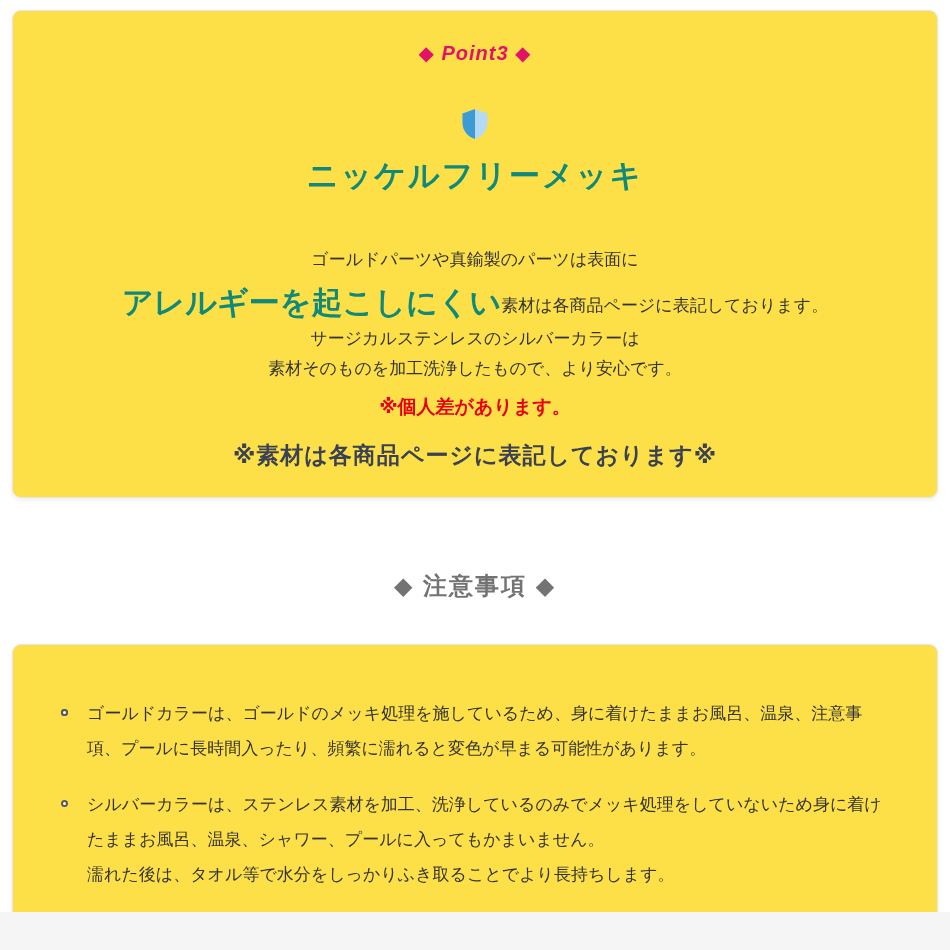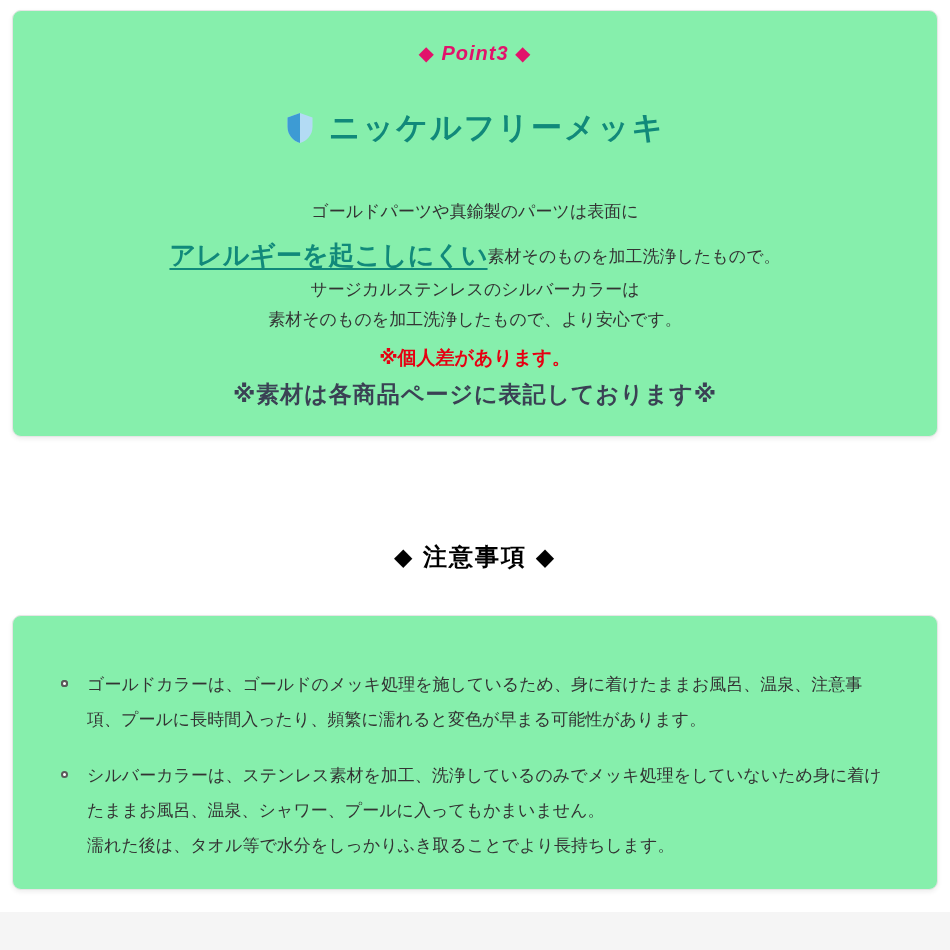--- a/index.html
+++ b/index.html
@@ -5,21 +5,21 @@
   * { margin: 0; padding: 0; box-sizing: border-box; }
   html, body {
     width: 950px;
     background: #ffffff;
     font-family: "Liberation Sans", "DejaVu Sans", sans-serif;
     color: #333333;
   }
   .page { width: 950px; height: 950px; position: relative; overflow: hidden; }
 
   .card {
-    background: #86efac;
+    background: #fde047;
     border: 1px solid #e6e6e6;
     border-radius: 9px;
     box-shadow: 0 2px 5px rgba(0,0,0,0.07);
     margin: 0 12px;
   }
 
   
   .point3-card {
     margin-top: 10px;
     padding: 30px 30px 26px;
@@ -31,62 +31,62 @@
     font-weight: bold;
     font-style: italic;
     letter-spacing: 1px;
   }
   .point3-title-row {
     margin-top: 42px;
     display: flex;
     align-items: center;
     justify-content: center;
     gap: 14px;
+    flex-direction: column;
   }
   .shield { width: 30px; height: 34px; display: inline-block; }
   .point3-title {
     color: #11897a;
     font-size: 31px;
     font-weight: bold;
     letter-spacing: 2px;
   }
   .body-line {
     font-size: 17px;
     line-height: 30px;
     color: #333333;
   }
   .line1 { margin-top: 48px; }
   .line2 { margin-top: 10px; line-height: 36px; }
   .highlight {
     color: #11897a;
-    font-size: 26px;
+    font-size: 31px;
     font-weight: bold;
-    text-decoration: underline;
     text-underline-offset: 4px;
     vertical-align: -2px;
   }
   .note-red {
     margin-top: 10px;
     color: #e60012;
     font-size: 19px;
     font-weight: bold;
   }
   .note-bold {
-    margin-top: 8px;
+    margin-top: 20px;
     color: #3a4154;
     font-size: 23px;
     font-weight: bold;
     letter-spacing: 1px;
   }
 
   
   .notice-heading {
-    margin: 104px 0 42px;
+    margin: 72px 0 42px;
     text-align: center;
-    color: #000000;
+    color: #737373;
     font-size: 24px;
     font-weight: bold;
     letter-spacing: 2px;
   }
   .notice-card { padding: 30px 46px 26px 46px; }
   .notice-list { list-style: none; }
   .notice-item {
     position: relative;
     padding-left: 28px;
     font-size: 17px;
@@ -127,21 +127,21 @@
         <svg viewBox="0 0 24 26" width="30" height="34" aria-hidden="true">
           <path d="M12 1 L22 4.5 V12 C22 18.5 17.8 23.2 12 25 C6.2 23.2 2 18.5 2 12 V4.5 Z" fill="#b3dbf4"></path>
           <path d="M12 1 L2 4.5 V12 C2 18.5 6.2 23.2 12 25 Z" fill="#3d9bd4"></path>
         </svg>
       </span>
       <span class="point3-title">ニッケルフリーメッキ</span>
     </div>
 
     <p class="body-line line1">ゴールドパーツや真鍮製のパーツは表面に</p>
 
-    <p class="body-line line2"><span class="highlight">アレルギーを起こしにくい</span><span>素材そのものを加工洗浄したもので。</span></p>
+    <p class="body-line line2"><span class="highlight">アレルギーを起こしにくい</span><span>素材は各商品ページに表記しております。</span></p>
 
     <p class="body-line">サージカルステンレスのシルバーカラーは</p>
     <p class="body-line">素材そのものを加工洗浄したもので、より安心です。</p>
 
     <p class="note-red">※個人差があります。</p>
     <p class="note-bold">※素材は各商品ページに表記しております※</p>
   </section>
 
   <h2 class="notice-heading">◆ 注意事項 ◆</h2>
 

